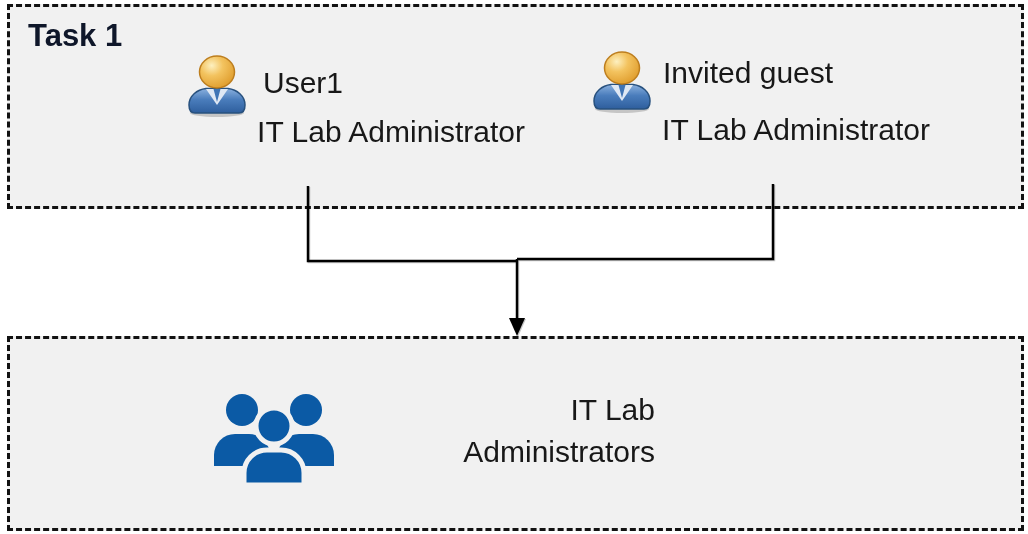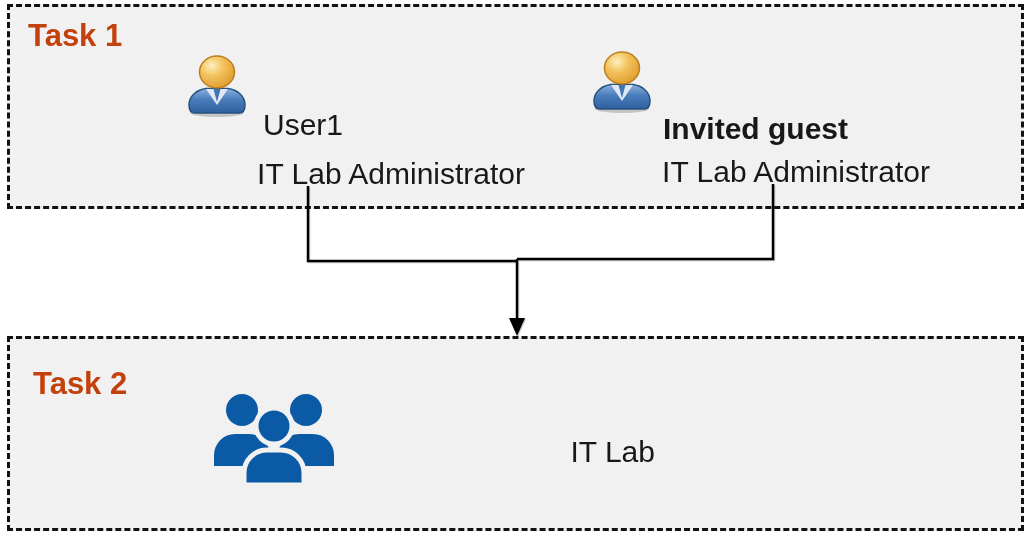--- a/index.html
+++ b/index.html
@@ -9,29 +9,29 @@
     font-family:"Liberation Sans", sans-serif;
   }
   .task-box {
     position:absolute; box-sizing:border-box;
     background:#F1F1F1; border:3px dashed #121212;
   }
   .task1-box { left:7px; top:4px;   width:1017px; height:205px; }
   .task2-box { left:7px; top:336px; width:1017px; height:195px; }
   .task-label {
     position:absolute; font-size:31px; font-weight:bold;
-    color:#c2410c; white-space:nowrap;
+    color:#0f172a; white-space:nowrap;
   }
   .task1-label { left:28px; top:18px; }
   .task2-label { left:33px; top:366px; }
   .diagram-text {
-    position:absolute; font-size:30px; color:#181818; white-space:nowrap;margin-top:42px;
+    position:absolute; font-size:30px; color:#181818; white-space:nowrap;
   }
   .user1-name  { left:263px; top:66px; }
-  .user2-name  { left:663px; top:70px;font-weight:bold; }
+  .user2-name  { left:663px; top:56px; }
   .user-role { text-align:right; }
   .user1-role { left:130px; top:115px; width:395px; }
   .user2-role { left:595px; top:113px; width:335px; }
   .group-name { left:395px; top:389px; width:260px; text-align:right;
                 white-space:normal; line-height:42px; }
   .icon-svg { position:absolute; }
   .person1-icon { left:187px; top:55px; }
   .person2-icon { left:592px; top:51px; }
   .group-icon   { left:213px; top:393px; }
   .connector-svg {
@@ -58,21 +58,20 @@
         <stop offset="100%" stop-color="#2E5E9D"></stop>
       </linearGradient>
     </defs>
   </svg>
 
   <div class="task-box task1-box"></div>
 
   <div class="task-box task2-box"></div>
 
   <div class="task-label task1-label">Task 1</div>
-  <div class="task-label task2-label">Task 2</div>
 
   <svg class="icon-svg person1-icon" width="60" height="62" viewBox="0 0 60 62">
     <ellipse cx="30" cy="58" rx="27" ry="4" fill="rgba(0,0,0,0.18)"></ellipse>
     <path d="M8,58 C3,58 2,53 2,50 C2,41 10,34.5 19,33.5 L41,33.5 C50,34.5 58,41 58,50 C58,53 57,58 52,58 Z" fill="url(#pBody)" stroke="#28517E" stroke-width="1.5"></path>
     <path d="M19,34 L30,50 L41,34 Z" fill="#DFE8F4"></path>
     <path d="M26.5,34 L30,47 L33.5,34 Z" fill="#3F74B5"></path>
     <ellipse cx="30" cy="17" rx="17.5" ry="16" fill="url(#pHead)" stroke="#BD7E1E" stroke-width="1.5"></ellipse>
   </svg>
   <div class="diagram-text user1-name">User1</div>
   <div class="diagram-text user-role user1-role">IT Lab Administrator</div>
@@ -99,15 +98,16 @@
       <circle cx="29" cy="17" r="16"></circle>
       <path d="M1,73 v-11 a21,21 0 0 1 21,-21 h14 a21,21 0 0 1 21,21 v11 z"></path>
       <circle cx="93" cy="17" r="16"></circle>
       <path d="M65,73 v-11 a21,21 0 0 1 21,-21 h14 a21,21 0 0 1 21,21 v11 z"></path>
       <circle cx="61" cy="33" r="18" stroke="#F1F1F1" stroke-width="5"></circle>
       <path d="M31,92 v-12 a23,23 0 0 1 23,-23 h14 a23,23 0 0 1 23,23 v12 z" stroke="#F1F1F1" stroke-width="5"></path>
     </g>
   </svg>
   <div class="diagram-text group-name">
     <span>IT Lab</span><br>
+    <span>Administrators</span>
   </div>
 
 </div>
 
 </body></html>

